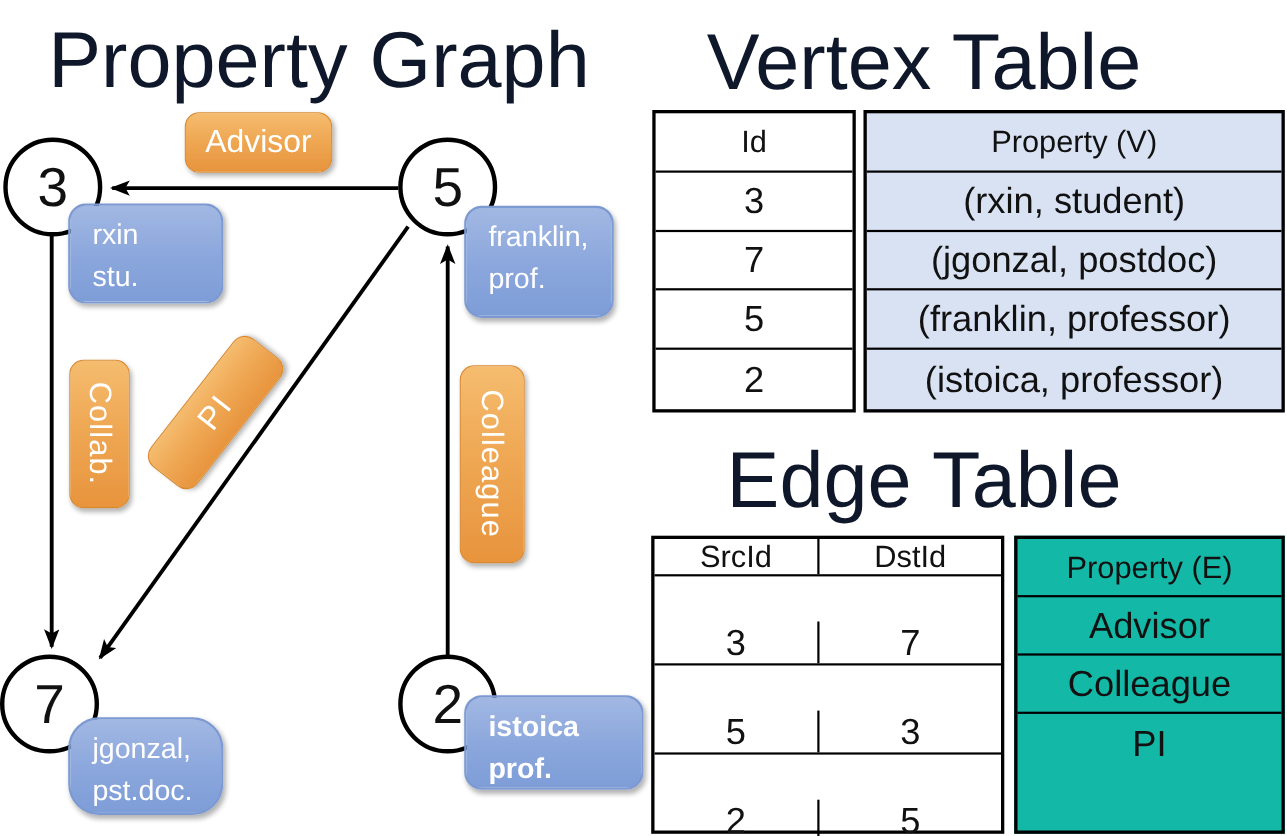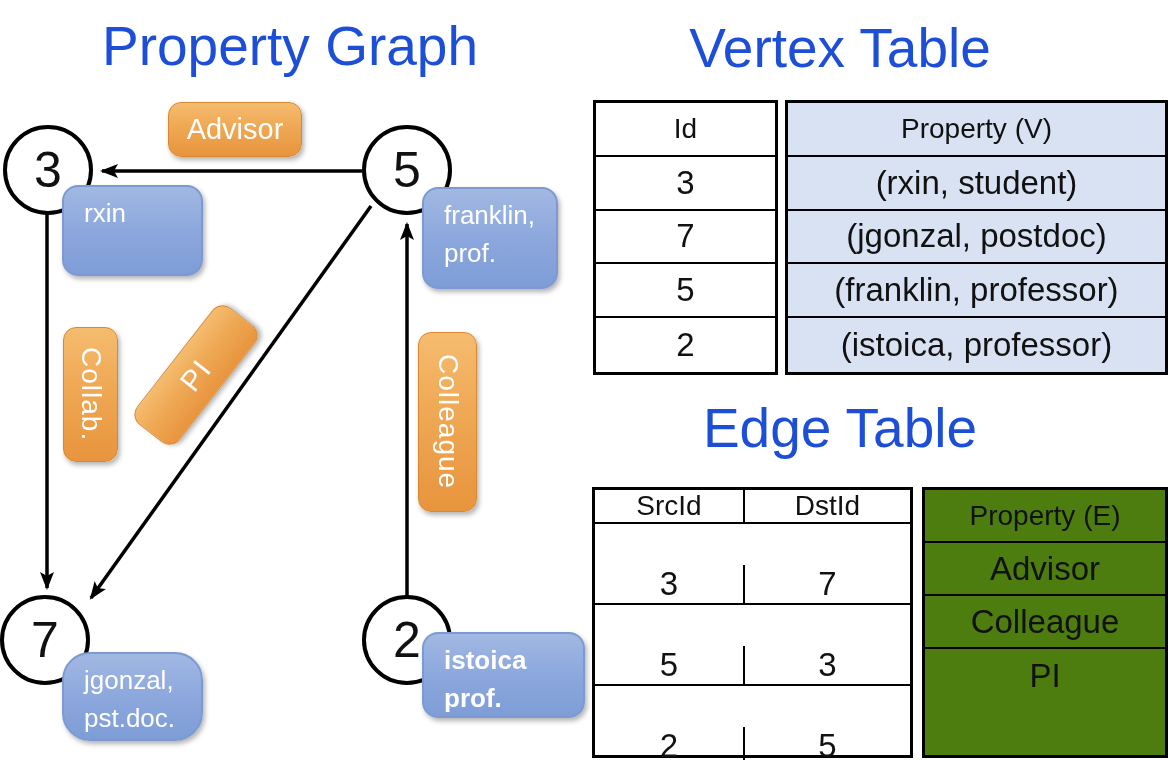--- a/index.html
+++ b/index.html
@@ -3,22 +3,22 @@
 <meta charset="utf-8">
 <style>
   html,body { margin:0; padding:0; background:#ffffff; }
   .canvas {
     position:relative; width:1170px; height:760px; overflow:hidden;
     background:#ffffff; font-family:"Liberation Sans", sans-serif; color:#111;
   }
 
   
   .big-title {
-    position:absolute; text-align:center; font-size:55px; font-weight:400;
-    color:#1d4ed8; letter-spacing:0px; white-space:nowrap;
+    position:absolute; text-align:center; font-size:72px; font-weight:400;
+    color:#0f172a; letter-spacing:0px; white-space:nowrap;
   }
 
   
   svg.edges { position:absolute; left:0; top:0; width:1170px; height:760px; }
 
   
   .vcircle {
     position:absolute; width:90px; height:90px; box-sizing:border-box;
     border:4px solid #000; border-radius:50%; background:#fff;
     display:flex; align-items:center; justify-content:center;
@@ -57,21 +57,21 @@
   .tbl > :last-child { border-bottom:none; }
   .tbl .cell {
     display:flex; align-items:center; justify-content:center;
     font-size:33px; font-weight:400; color:#111; white-space:nowrap;
   }
   .tbl .row { display:grid; grid-template-columns:150px 1fr; }
   .tbl .row > .cell { border-bottom:none; }
   .tbl .row > .cell:first-child { border-right:2px solid #000; }
   .hdr { font-size:28px !important; font-weight:normal; }
   .fill-blue { background:#D9E2F3; }
-  .fill-tan  { background:#4d7c0f; }
+  .fill-tan  { background:#14b8a6; }
 </style>
 </head>
 <body>
 
 <div class="canvas">
 
   <div class="big-title" style="left:10px; top:14px; width:560px;">Property Graph</div>
   <div class="big-title" style="left:585px; top:16px; width:510px;">Vertex Table</div>
   <div class="big-title" style="left:585px; top:396px; width:510px;">Edge Table</div>
 
@@ -108,20 +108,21 @@
   </div>
   <div class="elabel" style="left:122px; top:348px; width:148px; height:54px; transform:rotate(-52deg);">
     <span style="letter-spacing:2px;">PI</span>
   </div>
   <div class="elabel" style="left:418px; top:332px; width:59px; height:180px;">
     <span class="vtext">Colleague</span>
   </div>
 
   <div class="pbox" style="left:62px; top:185px; width:141px; height:91px;">
     <div>rxin</div>
+    <div>stu.</div>
   </div>
   <div class="pbox" style="left:422px; top:187px; width:136px; height:102px;">
     <div>franklin,</div>
     <div>prof.</div>
   </div>
   <div class="pbox" style="left:62px; top:652px; width:141px; height:89px;border-radius:28px;">
     <div>jgonzal,</div>
     <div>pst.doc.</div>
   </div>
   <div class="pbox" style="left:422px; top:632px; width:163px; height:86px;font-weight:bold;">

